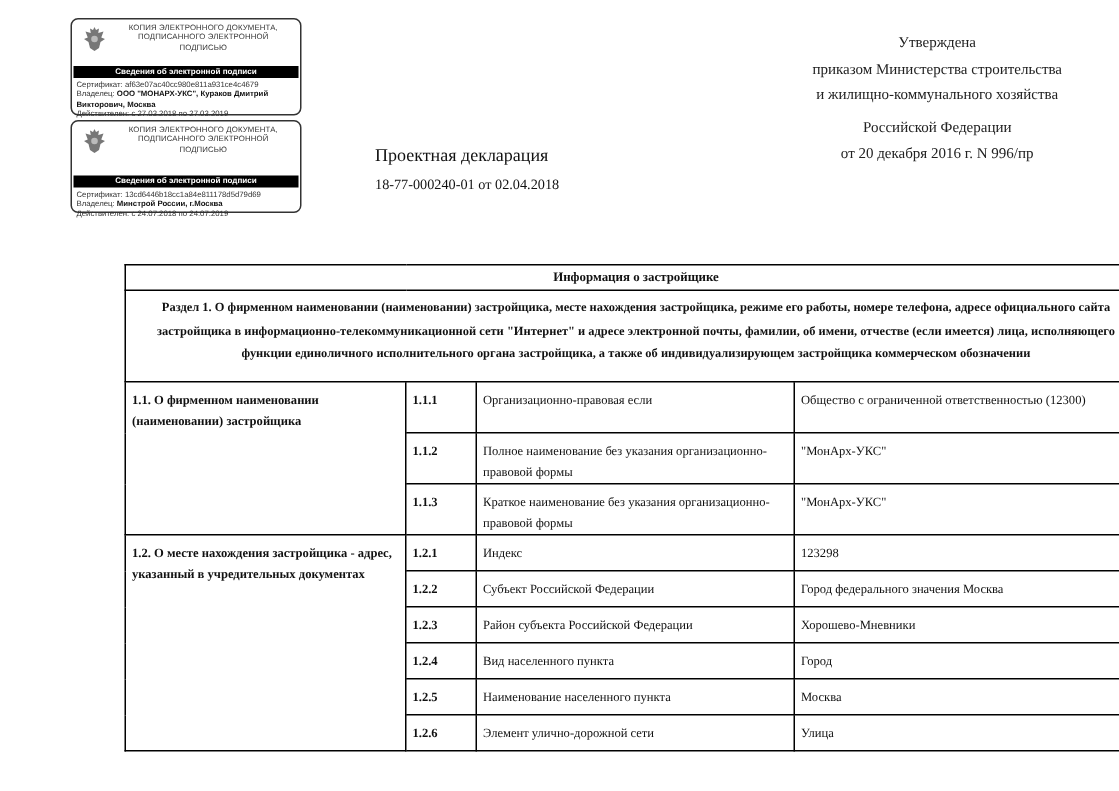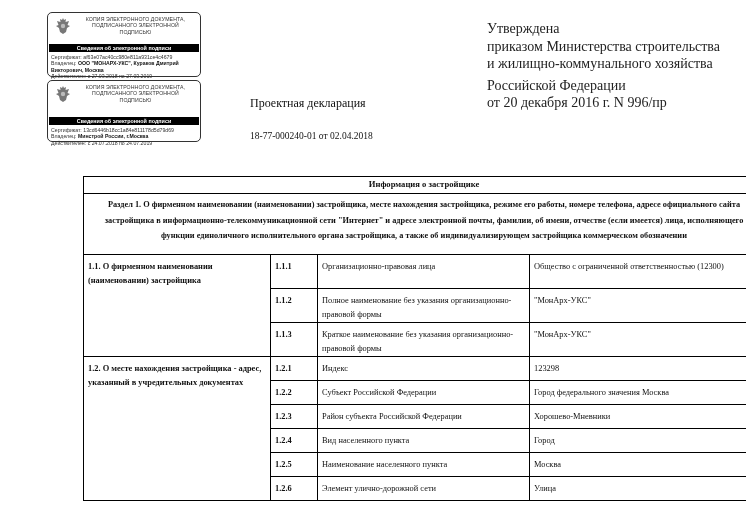--- a/index.html
+++ b/index.html
@@ -11,26 +11,26 @@
     position: absolute; left: 47px; width: 154px; border: 1.2px solid #333; border-radius: 5px;
     background: #fff; font-family: "Liberation Sans", "DejaVu Sans", sans-serif; color: #222;
     box-sizing: border-box;
   }
   .stamp .top { display: flex; align-items: flex-start; padding: 3px 4px 0 4px; height: 28px; }
   .stamp .emblem { width: 16px; height: 18px; margin-left: 3px; margin-top: 1px; flex: 0 0 auto; }
   .stamp .caption { flex: 1; text-align: center; font-size: 5.2px; line-height: 6.3px; letter-spacing: 0.1px; color: #333; padding-left: 4px; }
   .stamp .bar { background: #000; color: #fff; font-size: 5.4px; font-weight: bold; text-align: center; height: 8px; line-height: 8px; margin: 0 1px; }
   .stamp .info { font-size: 5.2px; line-height: 6.4px; padding: 2px 3px 2px 3px; color: #333; }
   .stamp .info b { color: #111; }
-  .approved { position: absolute; right: 26px; top: 20px; text-align: left; font-size: 14px; line-height: 17.5px; color: #222; }
+  .approved { position: absolute; right: 38px; top: 20px; text-align: center; font-size: 10px; line-height: 17.5px; color: #222; }
   .approved div { white-space: nowrap; }
   .approved .gap { height: 4px; }
   .title-block { position: absolute; left: 250px; width: 256px; top: 95px; text-align: left; color: #111; }
   .title-block .t1 { font-size: 12px; line-height: 16px; }
-  .title-block .t2 { font-size: 9.5px; line-height: 20px; margin-top: 15px; }
+  .title-block .t2 { font-size: 9.5px; line-height: 20px; margin-top: 3px; }
   .title-block .t3 { font-size: 9.5px; line-height: 18px; }
   table.main {
     position: absolute; left: 47px; top: 176px; width: 682px; border-collapse: collapse; font-size: 8.4px; color: #111;
     border-right: 1.5px solid #aaa;
     margin-left: 36px;
   }
   table.main td { border: 1px solid #000; vertical-align: top; padding: 0 4px; }
   table.main tr.head td { height: 16px; line-height: 15px; text-align: center; font-weight: bold; font-size: 8.6px; border-top: 1px solid #000; }
   table.main tr.section td { text-align: center; font-weight: bold; font-size: 8.3px; line-height: 15.5px; padding: 3px 6px 0 6px; height: 57px; }
   table.main td.c1 { width: 178px; font-weight: bold; }
@@ -104,21 +104,21 @@
       <tr class="head">
     <td colspan="4">Информация о застройщике</td>
   </tr>
   <tr class="section">
     <td colspan="4">Раздел 1. О фирменном наименовании (наименовании) застройщика, месте нахождения застройщика, режиме его работы, номере телефона, адресе официального сайта застройщика в информационно-телекоммуникационной сети "Интернет" и адресе электронной почты, фамилии, об имени, отчестве (если имеется) лица, исполняющего функции единоличного исполнительного органа застройщика, а также об индивидуализирующем застройщика коммерческом обозначении</td>
   </tr>
 
   <tr class="r-a lead" style="height:34px;">
     <td class="c1" rowspan="3">1.1. О фирменном наименовании (наименовании) застройщика</td>
     <td class="c2 cell">1.1.1</td>
-    <td class="c3 cell">Организационно-правовая лица</td>
+    <td class="c3 cell">Организационно-правовая если</td>
     <td class="c4 cell">Общество с ограниченной ответственностью (12300)</td>
   </tr>
   <tr class="r-a" style="height:33px;">
     <td class="c2 cell">1.1.2</td>
     <td class="c3 cell">Полное наименование без указания организационно-правовой формы</td>
     <td class="c4 cell">"МонАрх-УКС"</td>
   </tr>
   <tr class="r-a" style="height:33px;font-family:Liberation Serif, serif;">
     <td class="c2 cell">1.1.3</td>
     <td class="c3 cell">Краткое наименование без указания организационно-правовой формы</td>

